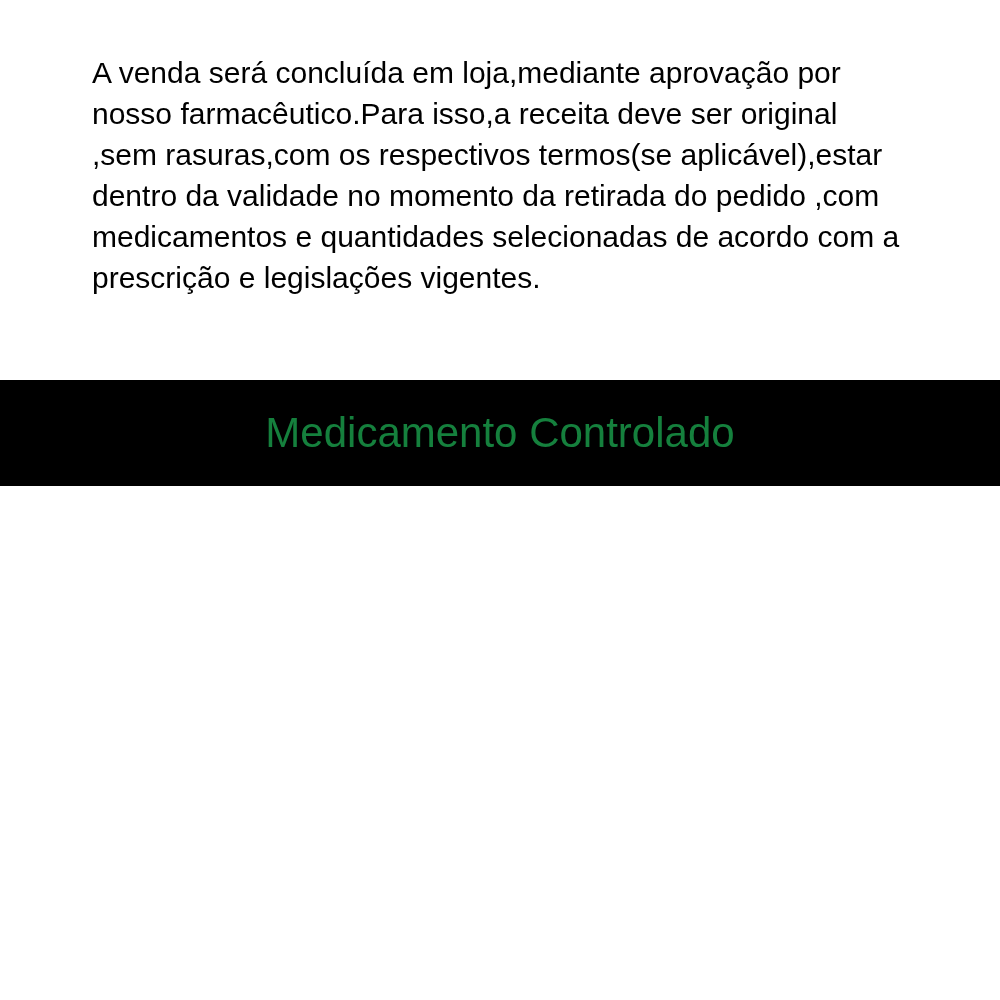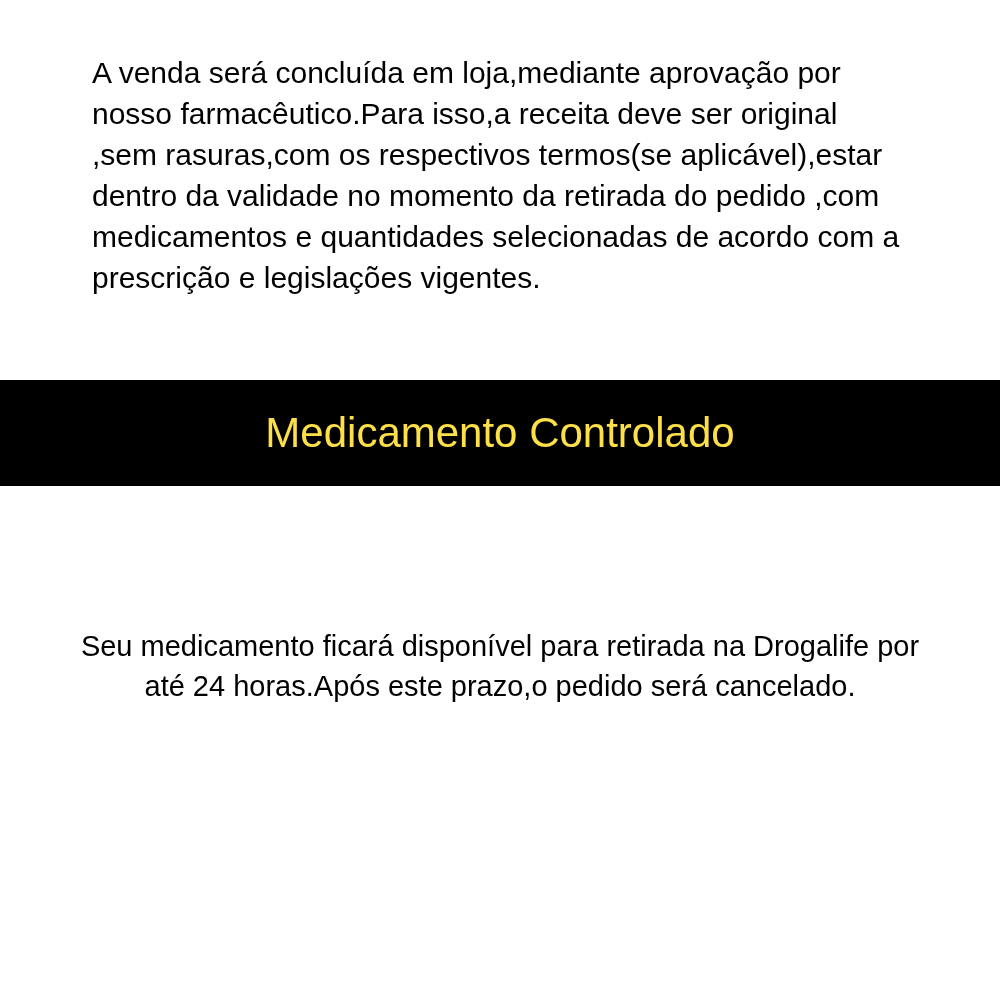--- a/index.html
+++ b/index.html
@@ -46,21 +46,21 @@
   .banner {
     background: #000000;
     width: 100%;
     height: 106px;
     display: flex;
     align-items: center;
     justify-content: center;
     box-sizing: border-box;
   }
   .banner-title {
-    color: #fde047;
+    color: #15803d;
     font-size: 42px;
     line-height: 46px;
     font-weight: 400;
     text-align: center;
     letter-spacing: 0px;
     margin: 0;
   }
 
   
   .spacer-bottom {
@@ -95,19 +95,16 @@
   </div>
 
   <div class="spacer-top"></div>
 
   <div class="banner">
     <h1 class="banner-title">Medicamento Controlado</h1>
   </div>
 
   <div class="spacer-bottom"></div>
 
-  <div class="bottom-block">
-    <p class="bottom-text">Seu medicamento ficará disponível para retirada na Drogalife por até 24 horas.Após este prazo,o pedido será cancelado.</p>
-  </div>
 
   <div class="fill"></div>
 
 </div>
 
 </body></html>

